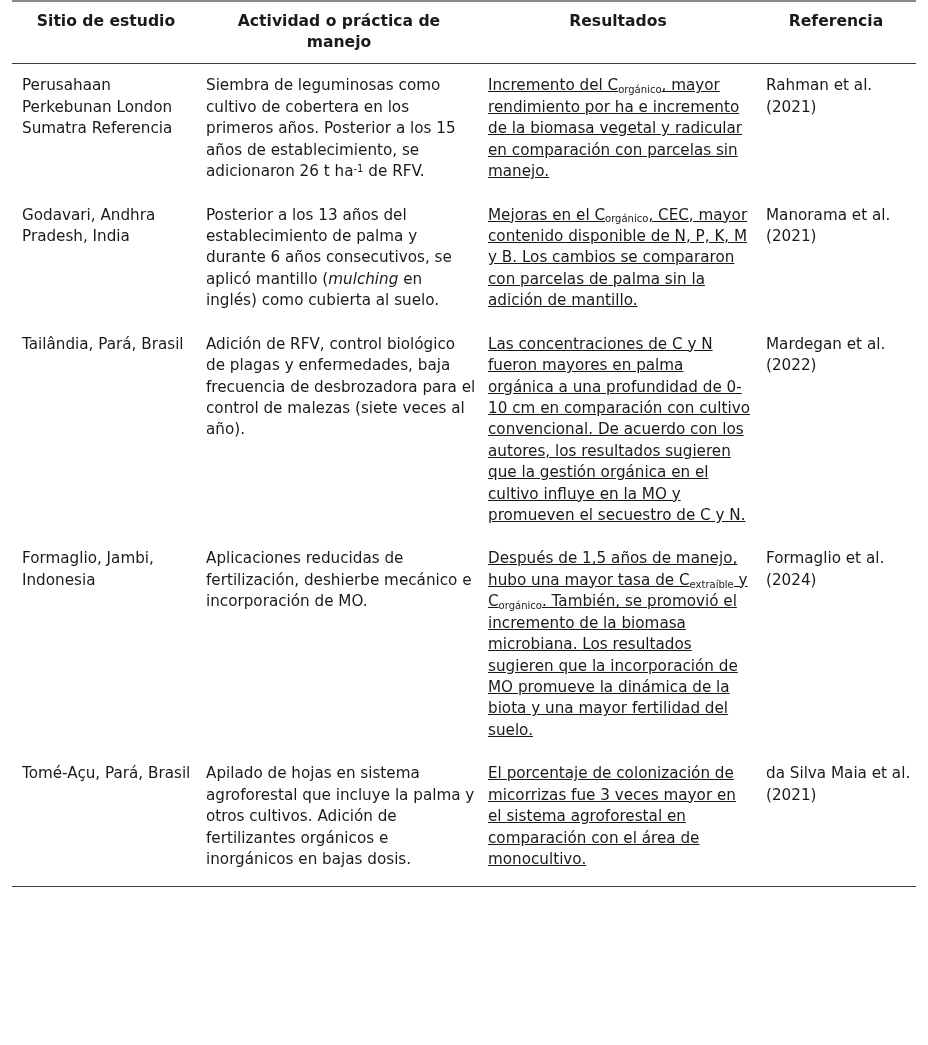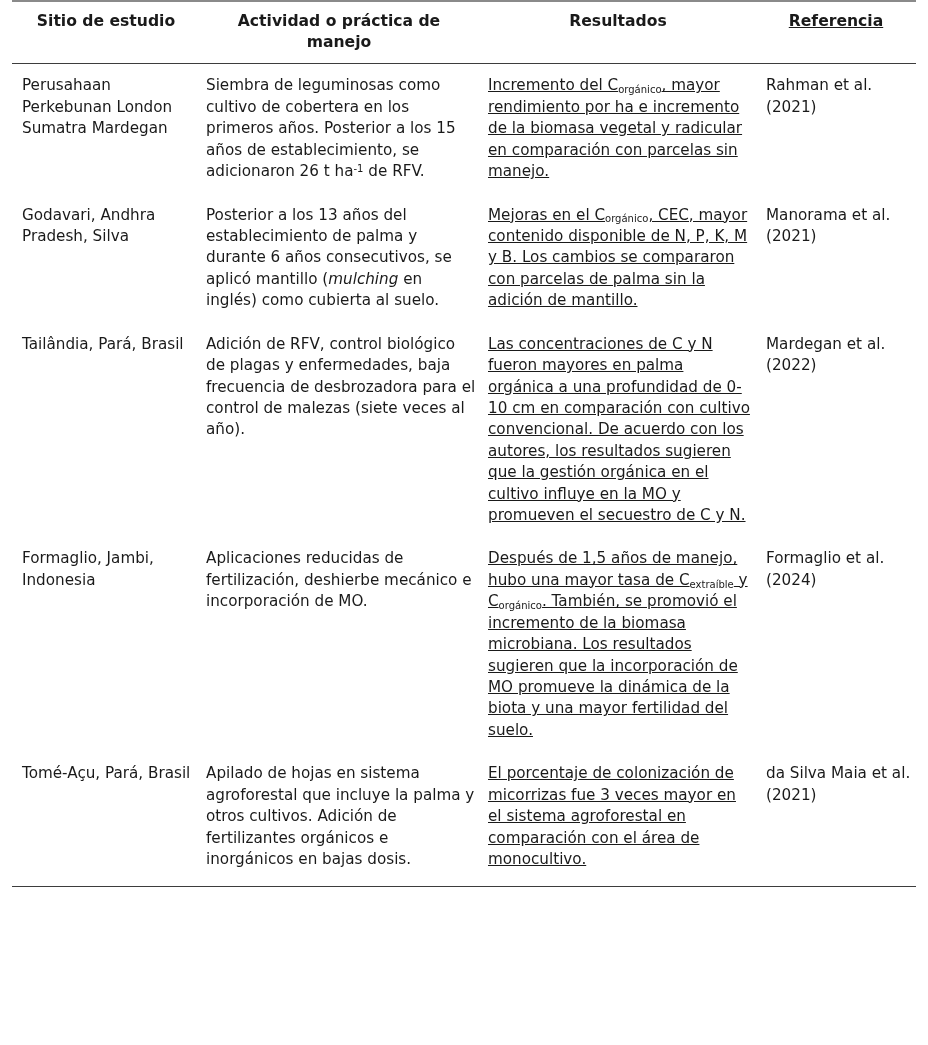--- a/index.html
+++ b/index.html
@@ -45,21 +45,20 @@
     border-top: 2px solid #8a8a8a;
     border-bottom: 1.6px solid #3d3d3d;
     line-height: 1.33;
   }
 
   thead tr.header-row th.th-site {
     padding-left: 10px;
   }
   thead tr.header-row th.th-ref {
     padding-right: 8px;
-    text-decoration: underline;
   }
 
   tbody tr.data-row > td {
     vertical-align: top;
     padding: 11px 8px 11px 8px;
     text-align: left;
   }
 
   tbody tr.data-row > td.cell-site {
     padding-left: 10px;
@@ -117,35 +116,35 @@
       <tr class="header-row">
         <th class="th-site">Sitio de estudio</th>
         <th class="th-activity">Actividad o práctica de manejo</th>
         <th class="th-results">Resultados</th>
         <th class="th-ref">Referencia</th>
       </tr>
     </thead>
     <tbody>
       <tr class="data-row">
         <td class="cell-site">
-          <span class="cell-text">Perusahaan Perkebunan London Sumatra Mardegan</span>
+          <span class="cell-text">Perusahaan Perkebunan London Sumatra Referencia</span>
         </td>
         <td class="cell-activity">
           <span class="cell-text">Siembra de leguminosas como cultivo de cobertera en los primeros años. Posterior a los 15 años de establecimiento, se adicionaron 26 t ha<sup>-1</sup> de RFV.</span>
         </td>
         <td class="cell-results">
           <span class="cell-text">Incremento del C<sub>orgánico</sub>, mayor rendimiento por ha e incremento de la biomasa vegetal y radicular en comparación con parcelas sin manejo.</span>
         </td>
         <td class="cell-ref">
           <span class="cell-text">Rahman et al. (2021)</span>
         </td>
       </tr>
       <tr class="data-row">
         <td class="cell-site">
-          <span class="cell-text">Godavari, Andhra Pradesh, Silva</span>
+          <span class="cell-text">Godavari, Andhra Pradesh, India</span>
         </td>
         <td class="cell-activity">
           <span class="cell-text">Posterior a los 13 años del establecimiento de palma y durante 6 años consecutivos, se aplicó mantillo (<i class="it">mulching</i> en inglés) como cubierta al suelo.</span>
         </td>
         <td class="cell-results">
           <span class="cell-text">Mejoras en el C<sub>orgánico</sub>, CEC, mayor contenido disponible de N, P, K, M y B. Los cambios se compararon con parcelas de palma sin la adición de mantillo.</span>
         </td>
         <td class="cell-ref">
           <span class="cell-text">Manorama et al. (2021)</span>
         </td>

